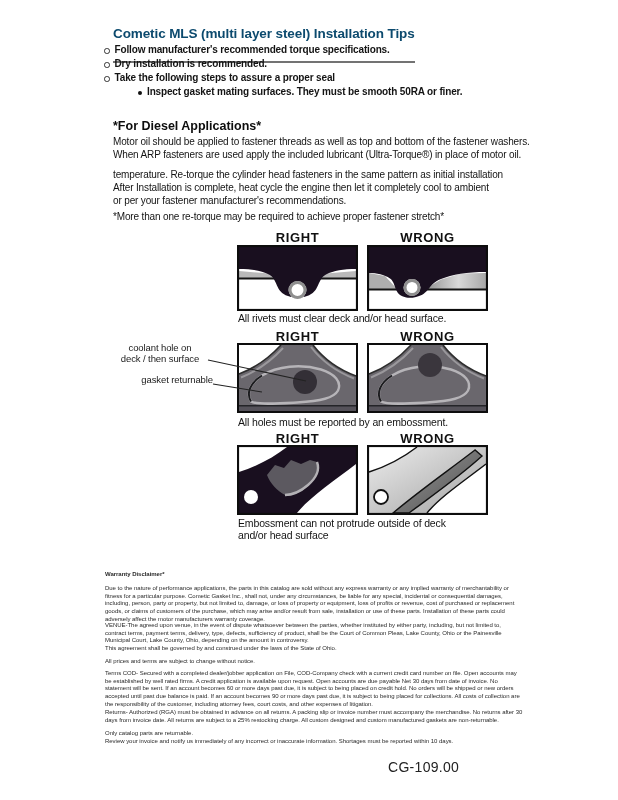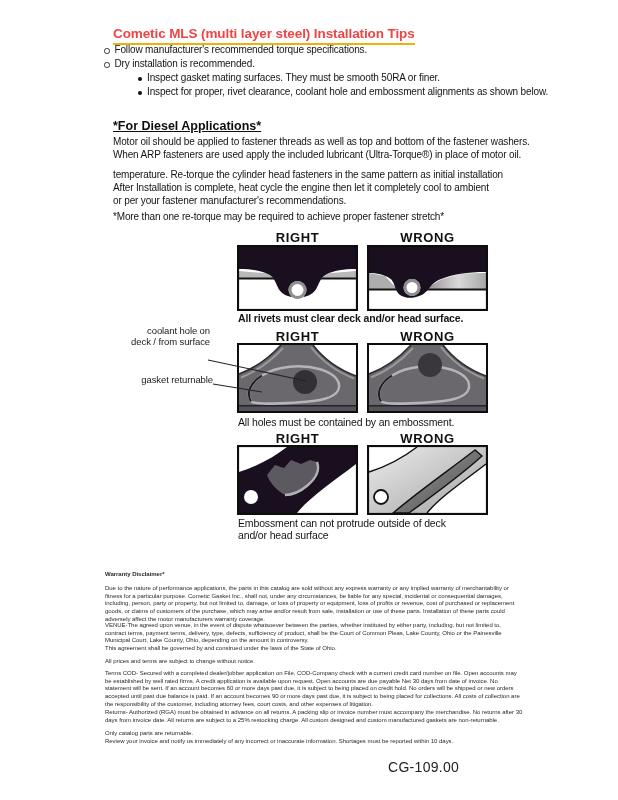--- a/index.html
+++ b/index.html
@@ -1,28 +1,28 @@
 <!DOCTYPE html>
 <html><head>
 <meta charset="utf-8">
 <style>
   html,body{margin:0;padding:0;background:#fff;}
   #page{position:relative;width:618px;height:800px;background:#ffffff;overflow:hidden;
         font-family:"Liberation Sans", sans-serif;color:#141414;}
   .abs{position:absolute;}
-  .title{font-weight:bold;font-size:13.5px;letter-spacing:-0.1px;color:#ef4444;
-         border-bottom:2px solid #eab308;padding-bottom:2px;}
-  .bullets{left:104px;top:44px;}
+  .title{font-weight:bold;font-size:13.5px;letter-spacing:-0.1px;color:#0c4a6e;
+         border-bottom:2px solid #737373;padding-bottom:20px;}
+  .bullets{left:104px;top:44px;font-weight:bold;}
   .bullet-row{display:flex;align-items:flex-start;height:14px;}
   .odot{flex:0 0 auto;width:3.5px;height:3.5px;border:1px solid #333;border-radius:50%;
         margin:4px 5px 0 0;background:#fff;}
   .dot{flex:0 0 auto;width:4px;height:4px;background:#111;border-radius:50%;margin:4.5px 5px 0 0;}
   .sub{margin-left:34px;}
   .body-text{font-size:10px;letter-spacing:-0.15px;color:#141414;white-space:nowrap;}
-  .h2{font-weight:bold;font-size:12.5px;color:#0d0d0d;text-decoration:underline;}
+  .h2{font-weight:bold;font-size:12.5px;color:#0d0d0d;}
   .pline{height:13.2px;}
   .dglabel{font-size:13px;letter-spacing:0.6px;color:#101010;width:121px;text-align:center;font-weight:bold;}
   .caption{font-size:10.5px;letter-spacing:-0.15px;color:#141414;white-space:nowrap;}
   .callout{font-size:9.5px;line-height:10.5px;letter-spacing:-0.1px;text-align:right;width:100px;color:#1a1a1a;}
   .tiny{font-size:6px;line-height:7.7px;letter-spacing:-0.03px;color:#2a2a2a;width:418px;}
   .footer-code{font-size:14px;letter-spacing:0.3px;color:#222;}
   svg{display:block;}
 </style>
 </head>
 <body>
@@ -33,27 +33,27 @@
 
   <div class="abs bullets">
     <div class="bullet-row">
       <span class="odot"></span>
       <span class="body-text">Follow manufacturer's recommended torque specifications.</span>
     </div>
     <div class="bullet-row">
       <span class="odot"></span>
       <span class="body-text">Dry installation is recommended.</span>
     </div>
+    <div class="bullet-row">
+      <span class="odot"></span>
+      <span class="body-text">Take the following steps to assure a proper seal</span>
+    </div>
     <div class="bullet-row sub">
       <span class="dot"></span>
       <span class="body-text">Inspect gasket mating surfaces.  They must be smooth 50RA or finer.</span>
-    </div>
-    <div class="bullet-row sub">
-      <span class="dot"></span>
-      <span class="body-text">Inspect for proper, rivet clearance, coolant hole and embossment alignments as shown below.</span>
     </div>
   </div>
 
   <div class="abs h2" style="left:113px;top:119px;">*For Diesel Applications*</div>
 
   <div class="abs" style="left:113px;top:136px;">
     <div class="body-text pline">Motor oil should be applied to fastener threads as well as top and bottom of the fastener washers.</div>
     <div class="body-text pline">When ARP fasteners are used apply the included lubricant (Ultra-Torque®) in place of motor oil.</div>
   </div>
 
@@ -94,28 +94,28 @@
       <polygon points="2,28 18,31 30,44 2,44" fill="#aeaeae"></polygon>
       <polygon points="58,44 74,34.5 94,28.5 119,28 119,44" fill="url(#r1w)"></polygon>
       <rect x="2" y="43.5" width="117" height="2" fill="#141414"></rect>
       <path d="M2,2 H119 V27 C100,27 85,29.5 74,34 C60,39.5 63,49 49,52 C44,53.2 40,53.2 36,51.5 C27,48.5 29,37.5 23,33.5 C17,29.5 10,28 2,28 Z" fill="#190f1f"></path>
       <circle cx="45" cy="42.5" r="8.5" fill="#cfcfcf"></circle>
       <circle cx="45" cy="42.5" r="7" fill="#ffffff" stroke="#8f8f8f" stroke-width="3"></circle>
       <rect x="1" y="1" width="119" height="64" fill="none" stroke="#0d0d0d" stroke-width="2.2"></rect>
     </svg>
   </div>
 
-  <div class="abs caption" style="left:238px;top:312px;font-weight:bold;">All rivets must clear deck and/or head surface.</div>
+  <div class="abs caption" style="left:238px;top:312px;">All rivets must clear deck and/or head surface.</div>
 
   <div class="abs dglabel" style="left:237px;top:329px;">RIGHT</div>
   <div class="abs dglabel" style="left:367px;top:329px;">WRONG</div>
 
-  <div class="abs callout" style="left:110px;top:326px;">
+  <div class="abs callout" style="left:110px;top:343px;text-align:center;">
     <div>coolant hole on</div>
-    <div>deck / from surface</div>
+    <div>deck / then surface</div>
   </div>
   <div class="abs callout" style="left:113px;top:375px;">gasket returnable</div>
 
   <div class="abs" style="left:237px;top:343px;">
     <svg width="121" height="70" viewBox="0 0 121 70">
       <rect x="0" y="0" width="121" height="70" fill="#6a676d"></rect>
       <path d="M2,2 H44 C32,15 18,25 2,31 Z" fill="#ffffff"></path>
       <path d="M2,31 C18,25 32,15 44,2" fill="none" stroke="#2d2d2d" stroke-width="1.6"></path>
       <path d="M4,34.5 C20,28 34,18 46,5" fill="none" stroke="#9a989c" stroke-width="2"></path>
       <path d="M76,2 H119 V33 C100,26 86,15 76,2 Z" fill="#ffffff"></path>
@@ -146,21 +146,21 @@
       <circle cx="63" cy="22" r="12" fill="#3a363d"></circle>
       <rect x="1" y="1" width="119" height="68" fill="none" stroke="#0d0d0d" stroke-width="2"></rect>
     </svg>
   </div>
 
   <svg class="abs" style="left:205px;top:352px;pointer-events:none;" width="110" height="45" viewBox="0 0 110 45">
     <line x1="3" y1="8" x2="101" y2="29" stroke="#222" stroke-width="1.1"></line>
     <line x1="8" y1="32" x2="57" y2="40" stroke="#222" stroke-width="1.1"></line>
   </svg>
 
-  <div class="abs caption" style="left:238px;top:416px;">All holes must be contained by an embossment.</div>
+  <div class="abs caption" style="left:238px;top:416px;">All holes must be reported by an embossment.</div>
 
   <div class="abs dglabel" style="left:237px;top:431px;">RIGHT</div>
   <div class="abs dglabel" style="left:367px;top:431px;">WRONG</div>
 
   <div class="abs" style="left:237px;top:445px;">
     <svg width="121" height="70" viewBox="0 0 121 70">
       <rect x="0" y="0" width="121" height="70" fill="#ffffff"></rect>
       <path d="M2,27 C21,21 37,12 50,2 L119,2 V19 C97,36 73,52 60,68 L2,68 Z" fill="#190f1f"></path>
       <path d="M30,30 L38,20 L47,23 L54,15 L64,19 L73,15 L80,17 C84,24 80,33 70,42 C63,48 55,51 48,50 C40,46 33,38 30,30 Z" fill="#5c5960"></path>
       <path d="M48,50 C56,50 64,46 71,40 C79,33 83,25 80,17" fill="none" stroke="#b3b1b5" stroke-width="2.4"></path>

